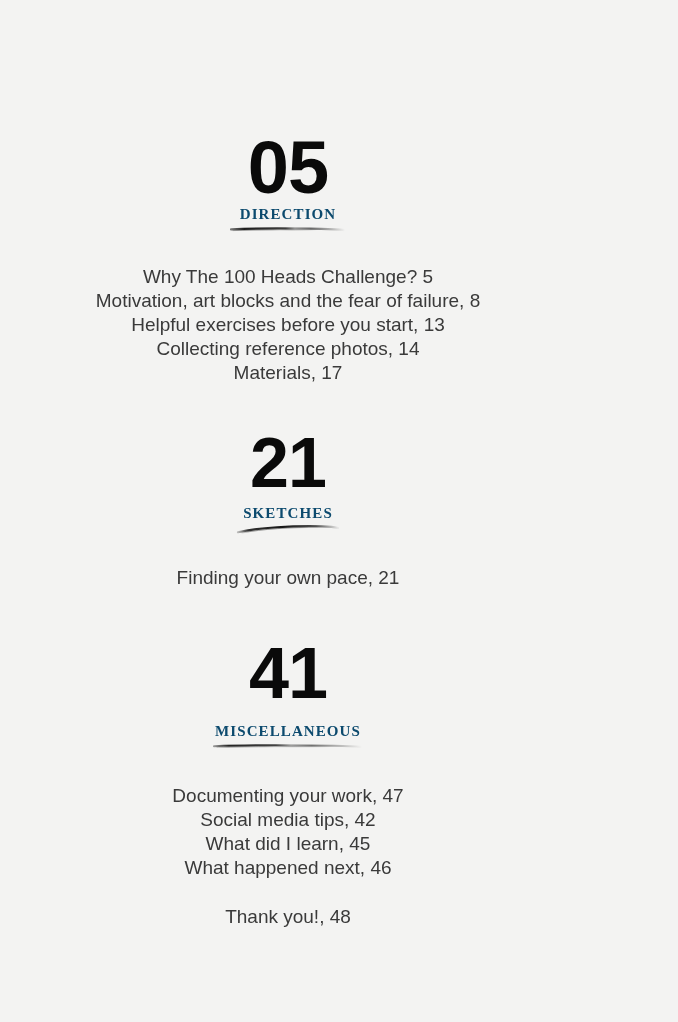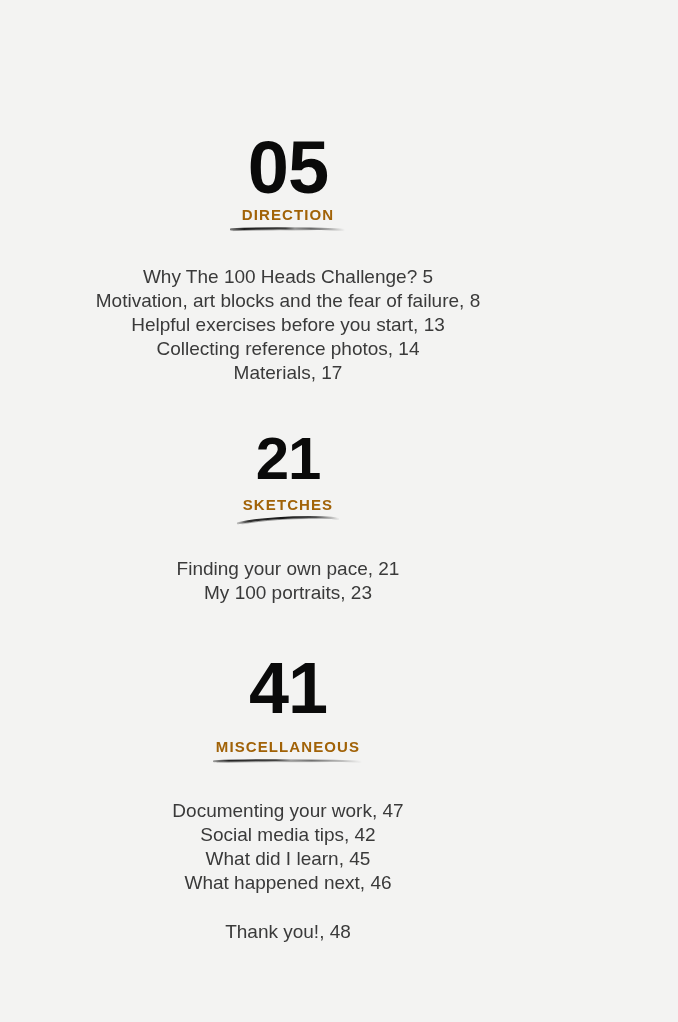--- a/index.html
+++ b/index.html
@@ -44,25 +44,25 @@
     -webkit-font-smoothing: antialiased;
   }
 
   .section-head-group {
     display: flex;
     flex-direction: column;
     align-items: center;
   }
 
   .section-label {
-    font-family: Liberation Sans, sans-serif;
+    font-family: Liberation Serif, serif;
     font-weight: 700;
     font-size: 15px;
     letter-spacing: 1.1px;
-    color: #a16207;
+    color: #0c4a6e;
     text-align: center;
     white-space: nowrap;
   }
 
   .underline-wrap {
     position: relative;
     height: 12px;
     line-height: 0;
     margin-top: 2px;
   }
@@ -88,21 +88,21 @@
   .entry.spaced-above {
     margin-top: 25px;
   }
 
   
   .sec-0 .section-number { font-size: 74px; }
   .sec-0 .section-head-group { margin-top: 4px; }
   .sec-0 .entries { margin-top: 28px; }
 
   .sec-1 { margin-top: 46px; }
-  .sec-1 .section-number { font-size: 60px; }
+  .sec-1 .section-number { font-size: 70px; }
   .sec-1 .section-head-group { margin-top: 10px; }
   .sec-1 .entries { margin-top: 30px; }
 
   .sec-2 { margin-top: 50px; }
   .sec-2 .section-number { font-size: 72px; }
   .sec-2 .section-head-group { margin-top: 16px; }
   .sec-2 .entries { margin-top: 30px; }
 </style>
 </head>
 <body>
@@ -155,21 +155,20 @@
               <stop offset="100%" stop-color="#111111" stop-opacity="0.05"></stop>
             </linearGradient>
           </defs>
           <path d="M2,8.2 C22,3.6 58,1.6 86,2.4 C94,2.7 99,3.3 102,4.0" stroke="url(#fadeB)" stroke-width="2.2" fill="none" stroke-linecap="round"></path>
           <path d="M6,9.0 C26,5.0 56,3.1 82,3.6" stroke="url(#fadeB)" stroke-width="1.0" fill="none" stroke-linecap="round" opacity="0.45"></path>
         </svg>
       </div>
     </div>
     <div class="entries">
       <div class="entry">Finding your own pace, 21</div>
-      <div class="entry">My 100 portraits, 23</div>
     </div>
   </div>
 
   <div class="section sec-2">
     <div class="section-number">41</div>
     <div class="section-head-group">
       <div class="section-label">MISCELLANEOUS</div>
       <div class="underline-wrap">
         <svg width="152" height="10" viewBox="0 0 152 10" aria-hidden="true">
           <defs>

